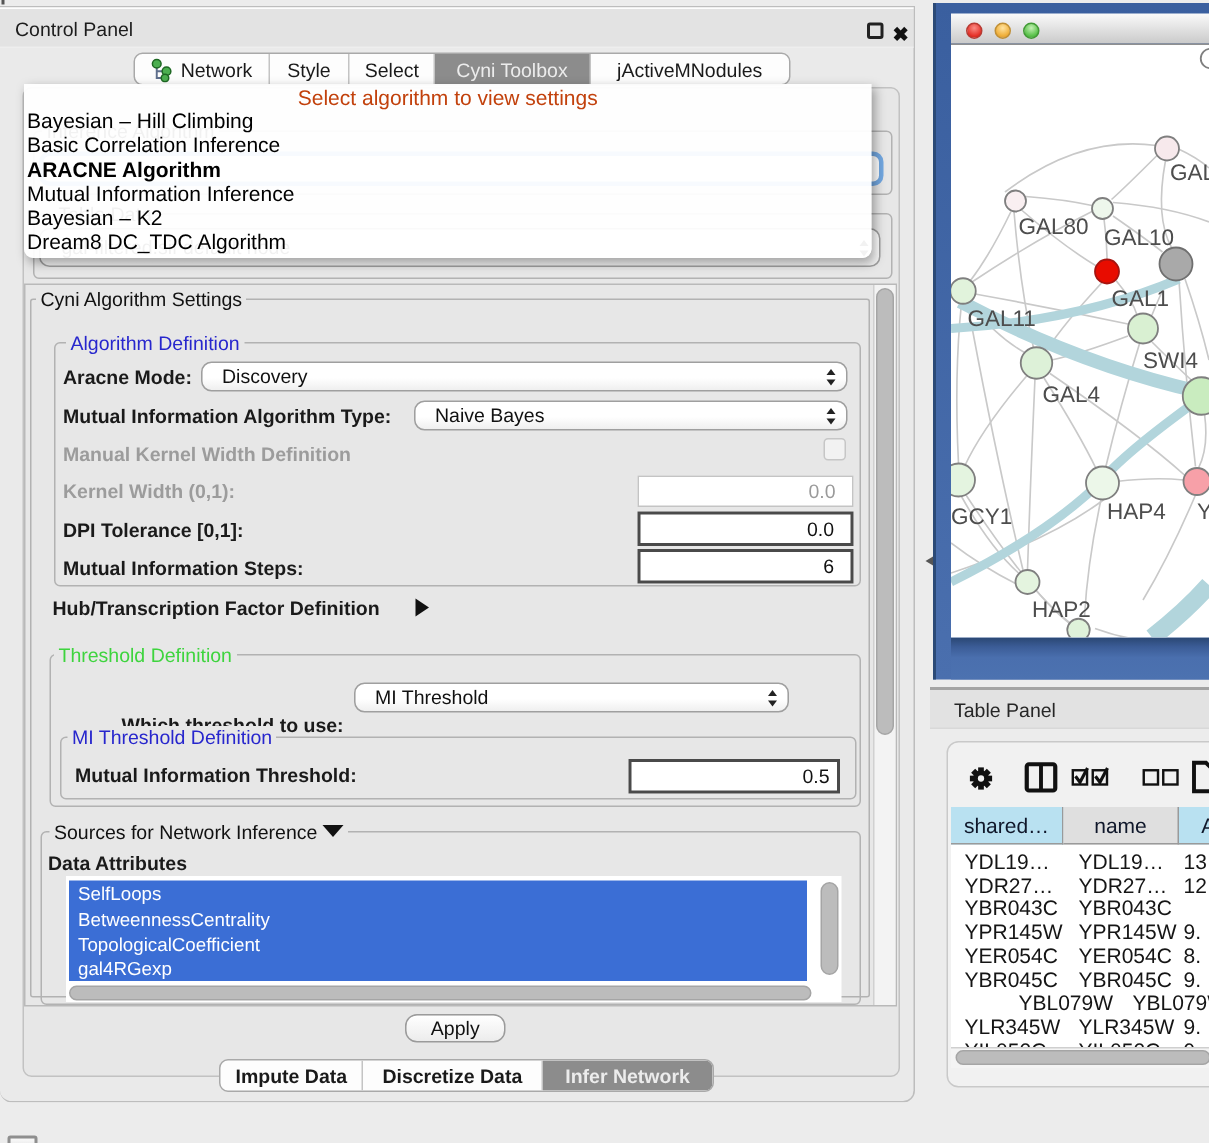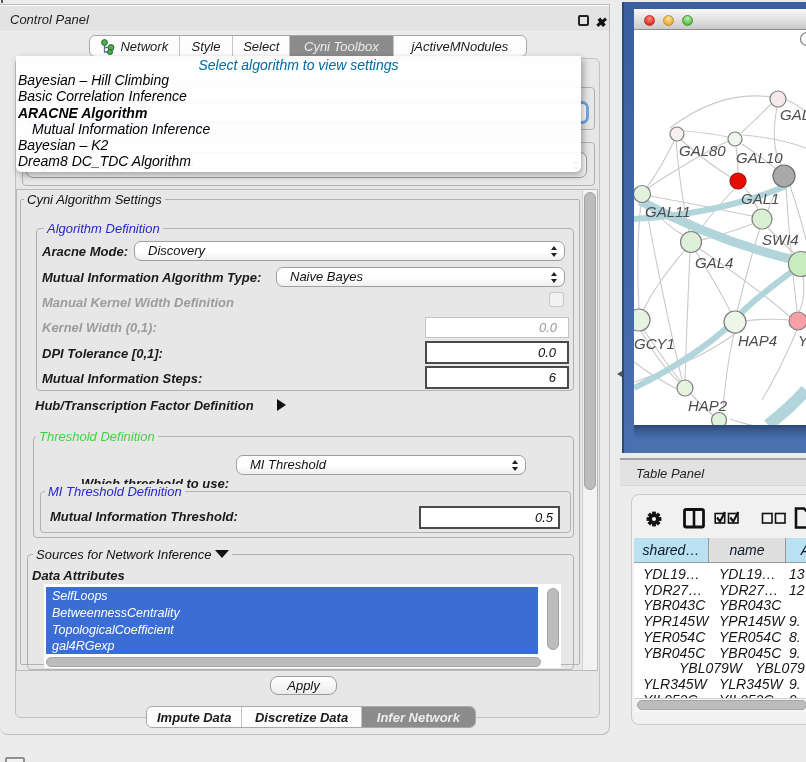--- a/index.html
+++ b/index.html
@@ -1,21 +1,21 @@
 <!DOCTYPE html>
 <html><head>
 <meta charset="utf-8">
 <style>
 * { margin:0; padding:0; box-sizing:border-box; }
 html,body { width:806px; height:762px; overflow:hidden; }
 #root {
   position:relative; width:806px; height:762px;
   background:#ececec;
   font-family:"Liberation Sans", sans-serif;
-  font-size:13px; color:#111;font-style:italic;
+  font-size:13px; color:#111;
 }
 .abs { position:absolute; }
 
 
 #cpwin {
   position:absolute; left:0px; top:4px; width:610px; height:731px;
   background:#eaeaea; border:1px solid #bdbdbd; border-left:none;
   border-radius:0 0 8px 8px;
 }
 #cptitle {
@@ -216,25 +216,25 @@
 
   <div class="abs" style="left:270px;top:676px;width:67px;height:19px;background:linear-gradient(#ffffff,#ececec);border:1px solid #9b9b9b;border-radius:8px;text-align:center;line-height:17px;font-size:13px;color:#111;">Apply</div>
 
   <div class="tabstrip" style="left:146px;top:706px;width:330px;height:22px;">
     <div class="tab b" style="width:96px;">Impute Data</div>
     <div class="tab b" style="width:120px;">Discretize Data</div>
     <div class="tab b sel" style="width:114px;">Infer Network</div>
   </div>
 
   <div class="abs" style="left:16px;top:56px;width:565px;height:116px;background:rgba(255,255,255,0.94);border-radius:0 0 6px 6px;box-shadow:2px 3px 7px rgba(0,0,0,0.35);font-size:14px;color:#000;z-index:5;">
-    <div style="height:16px;text-align:center;color:#0369a1;padding-top:1px;">Select algorithm to view settings</div>
+    <div style="height:16px;text-align:center;color:#c2410c;padding-top:1px;">Select algorithm to view settings</div>
     <div style="height:16.3px;line-height:16.3px;padding-left:2px;">Bayesian – Hill Climbing</div>
     <div style="height:16.3px;line-height:16.3px;padding-left:2px;">Basic Correlation Inference</div>
     <div style="height:16.3px;line-height:16.3px;padding-left:2px;font-weight:bold;">ARACNE Algorithm</div>
-    <div style="height:16.3px;line-height:16.3px;padding-left:16px;">Mutual Information Inference</div>
+    <div style="height:16.3px;line-height:16.3px;padding-left:2px;">Mutual Information Inference</div>
     <div style="height:16.3px;line-height:16.3px;padding-left:2px;">Bayesian – K2</div>
     <div style="height:16.3px;line-height:16.3px;padding-left:2px;">Dream8 DC_TDC Algorithm</div>
   </div>
 
   <div class="abs" style="left:617px;top:371px;width:0;height:0;border-top:3px solid transparent;border-bottom:3px solid transparent;border-right:5px solid #555;"></div>
 
   <div id="netwin">
     <div style="position:absolute;left:0;top:0;width:2px;height:100%;background:#2b4a77;"></div>
     <div id="netbot"></div>
     <div id="nettitle">

